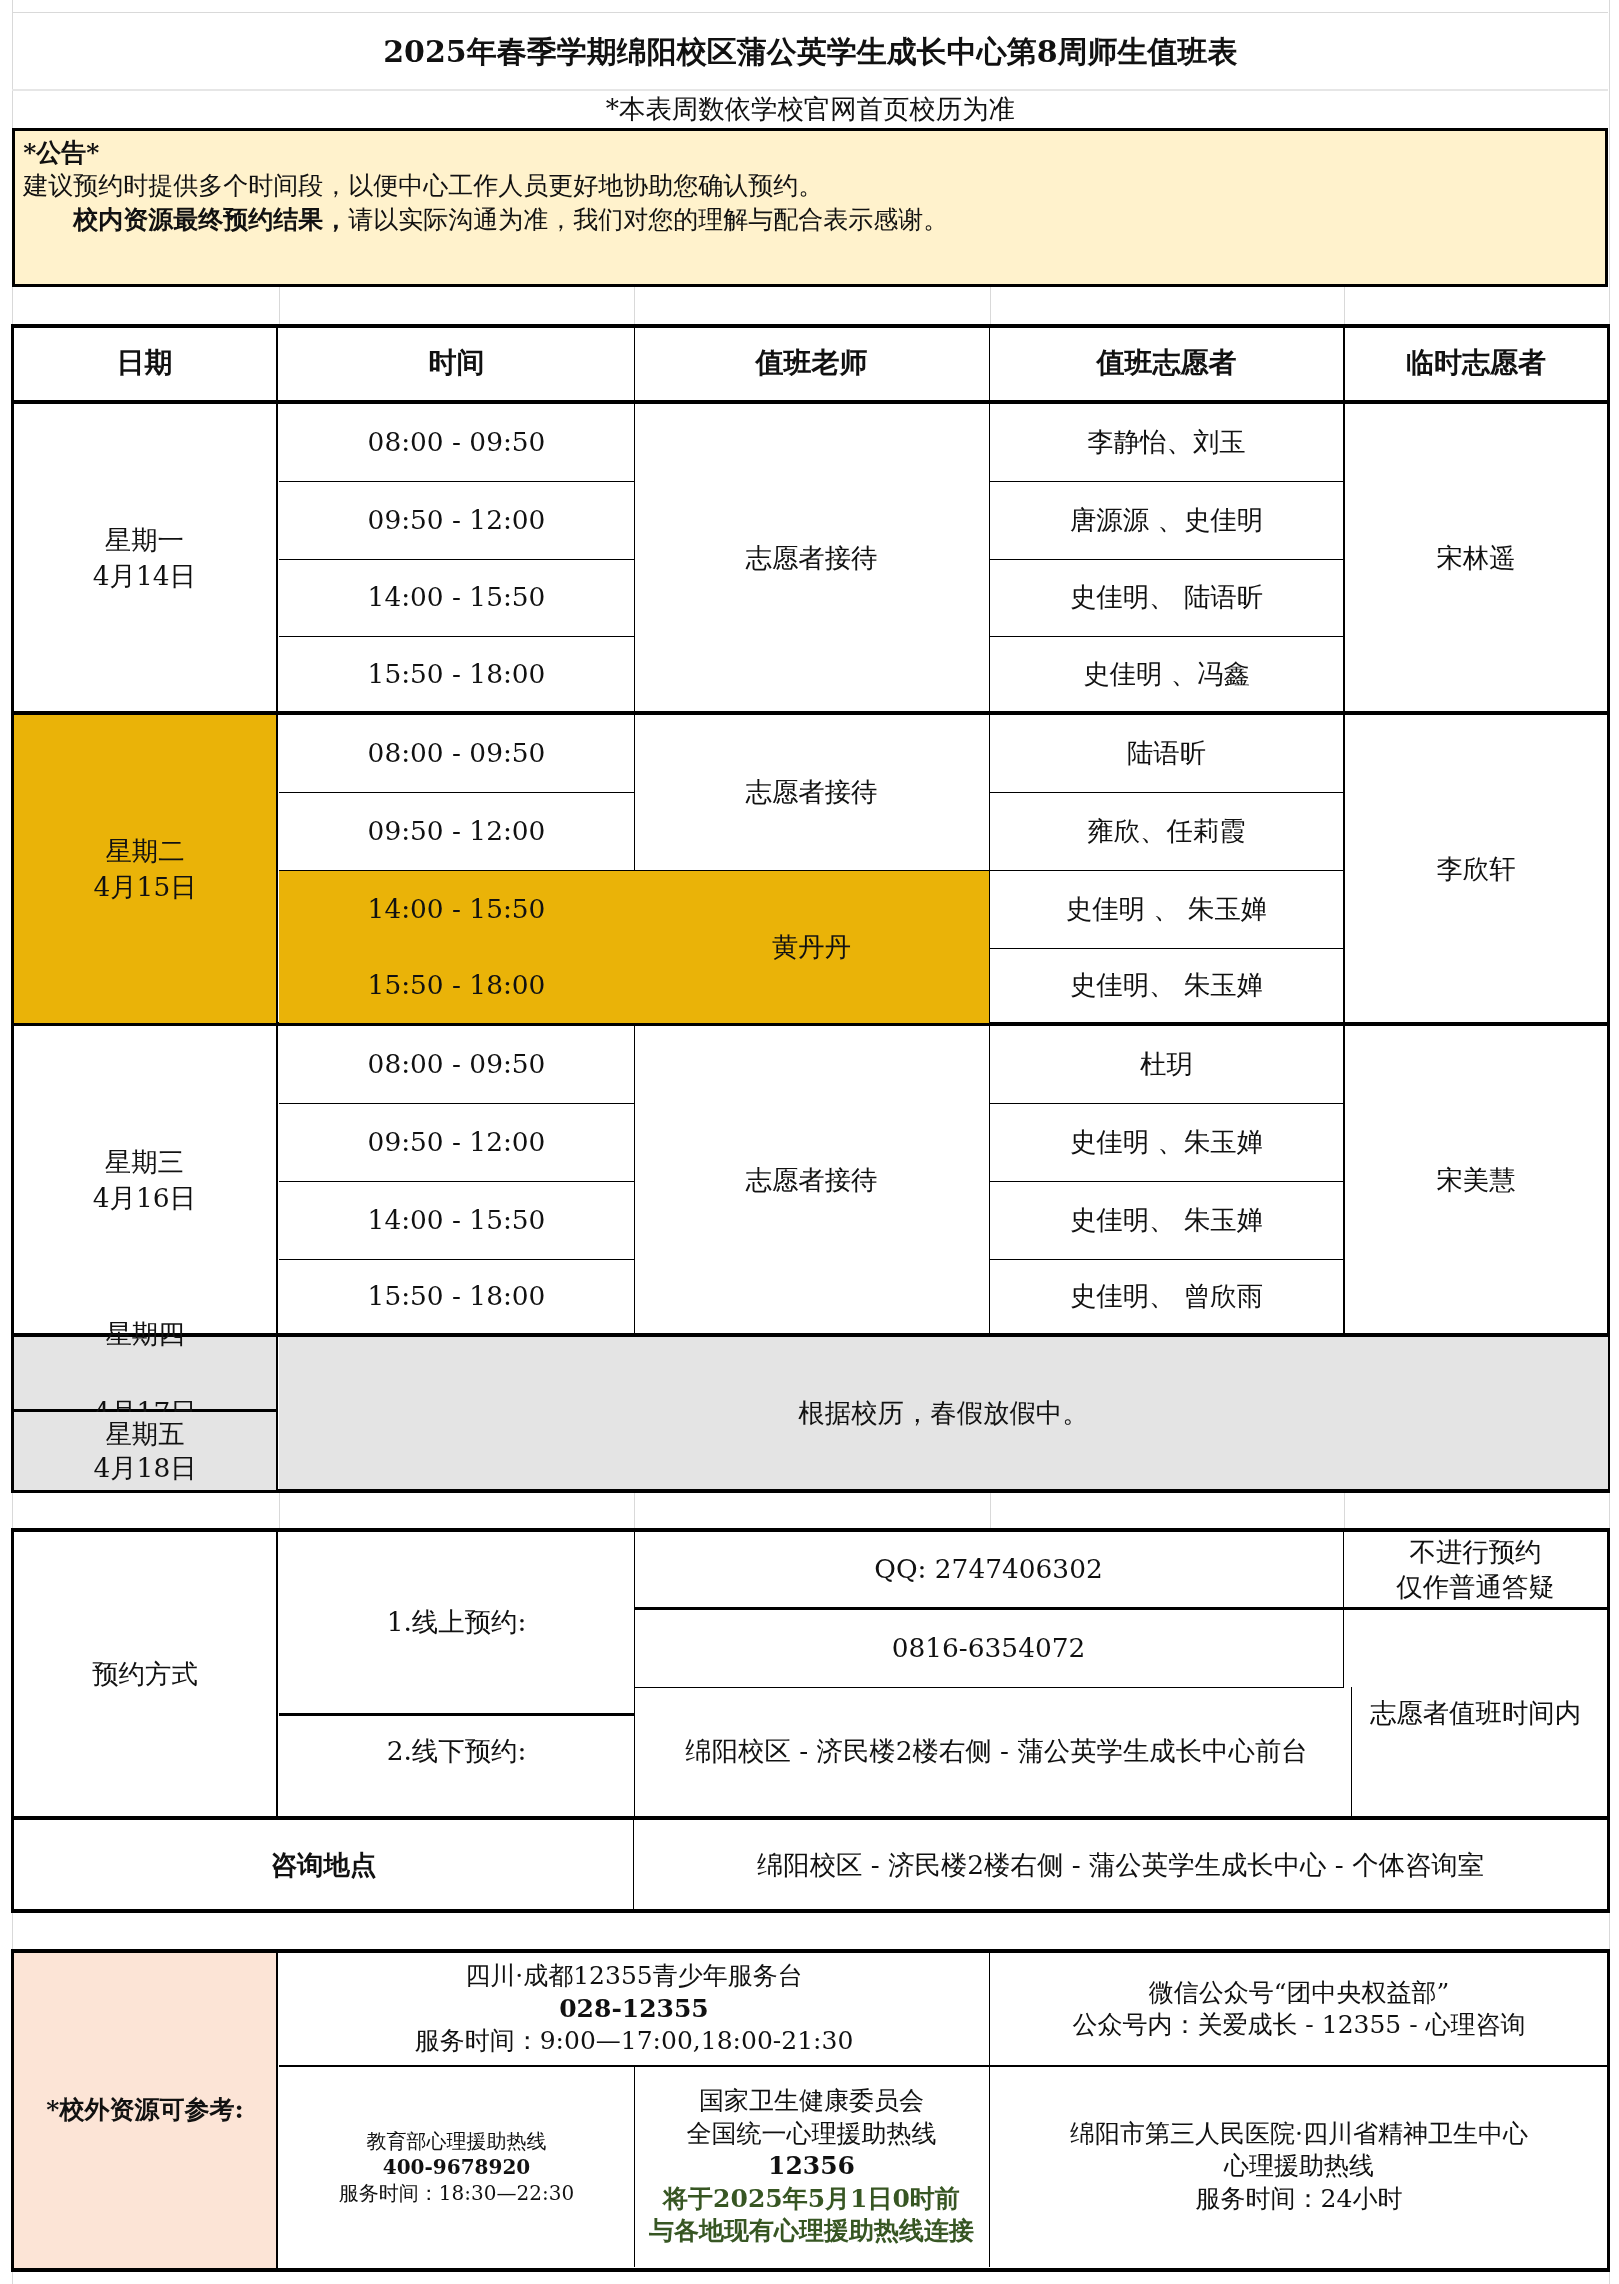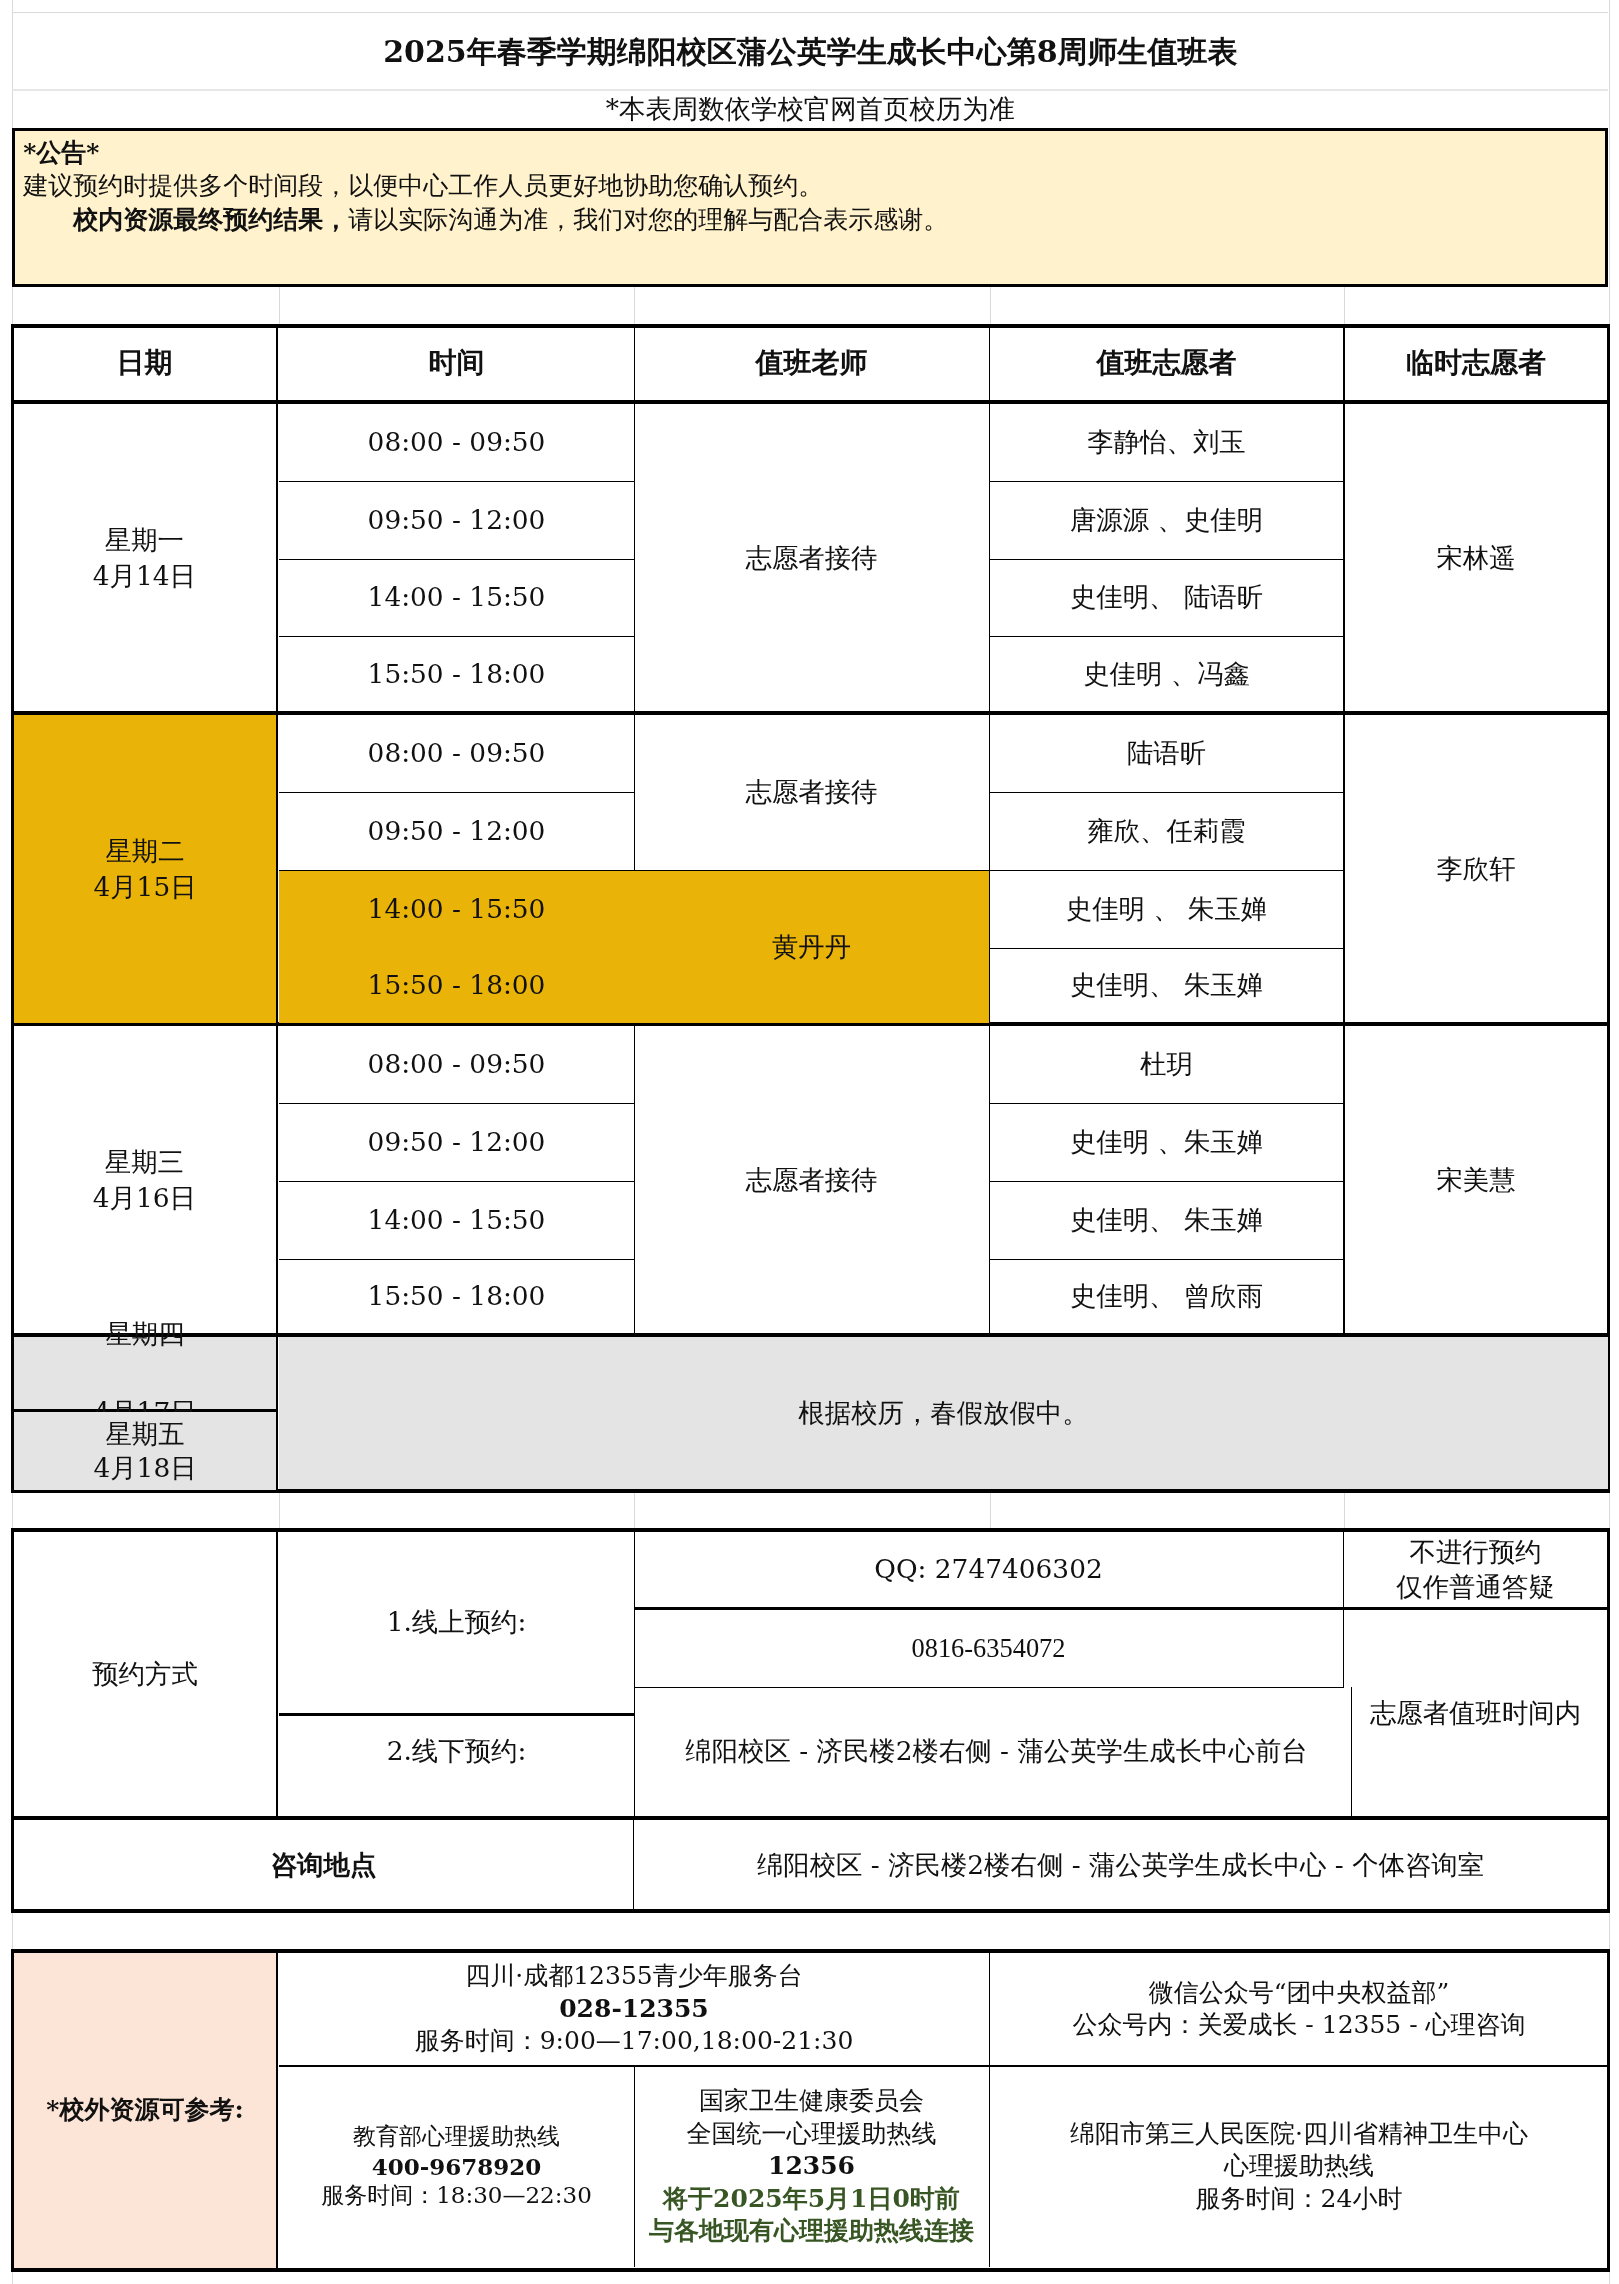--- a/index.html
+++ b/index.html
@@ -125,21 +125,21 @@
 <div class="thick" style="left:12.4px;top:1528px;width:1596px;height:3.9px;"></div>
 <div class="thick" style="left:12.4px;top:1816px;width:1596px;height:3.9px;"></div>
 <div class="thick" style="left:12.4px;top:1909px;width:1596px;height:3.9px;"></div>
 <div class="thick" style="left:11px;top:1528px;width:3.1px;height:385px;"></div>
 <div class="thick" style="left:1607px;top:1528px;width:3.1px;height:385px;"></div>
 
 <div class="cell" style="left:14px;top:1532px;width:264px;height:285px;border-right:2.3px solid #000;">预约方式</div>
 <div class="cell" style="left:279px;top:1532px;width:356px;height:184px;border-right:1.6px solid #000;border-bottom:3.9px solid #000;">1.线上预约:</div>
 <div class="cell" style="left:279px;top:1687px;width:356px;height:129px;border-right:1.6px solid #000;">2.线下预约:</div>
 <div class="cell" style="left:634px;top:1532px;width:710px;height:78px;border-right:1.6px solid #000;border-bottom:3.9px solid #000;">QQ: 2747406302</div>
-<div class="cell" style="left:634px;top:1610px;width:710px;height:78px;border-right:1.6px solid #000;border-bottom:1.6px solid #000;font-family:Liberation Serif, serif;">0816-6354072</div>
+<div class="cell" style="left:634px;top:1610px;width:710px;height:78px;border-right:1.6px solid #000;border-bottom:1.6px solid #000;">0816-6354072</div>
 <div class="cell" style="left:634px;top:1687px;width:710px;height:129px;border-right:1.6px solid #000;margin-left:8px;">绵阳校区 - 济民楼2楼右侧 - 蒲公英学生成长中心前台</div>
 <div class="cell" style="left:1344px;top:1532px;width:263px;height:78px;border-bottom:3.9px solid #000;line-height:1.3;">
   <span>不进行预约</span>
   <span>仅作普通答疑</span>
 </div>
 <div class="cell" style="left:1344px;top:1610px;width:263px;height:207px;">志愿者值班时间内</div>
 
 <div class="cell bold" style="left:14px;top:1820px;width:620px;height:90px;border-right:1.6px solid #000;">咨询地点</div>
 <div class="cell" style="left:634px;top:1820px;width:973px;height:90px;">绵阳校区 - 济民楼2楼右侧 - 蒲公英学生成长中心 - 个体咨询室</div>
 
@@ -153,21 +153,21 @@
 <div class="cell" style="left:279px;top:1953px;width:711px;height:114px;border-right:1.6px solid #000;border-bottom:2.3px solid #000;font-size:25px;line-height:1.3;">
   <span>四川·成都12355青少年服务台</span>
   <span class="bold">028-12355</span>
   <span>服务时间：9:00—17:00,18:00-21:30</span>
 </div>
 <div class="cell" style="left:990px;top:1953px;width:618px;height:114px;border-bottom:2.3px solid #000;font-size:25px;line-height:1.3;">
   <span>微信公众号“团中央权益部”</span>
   <span>公众号内：关爱成长 - 12355 - 心理咨询</span>
 </div>
 
-<div class="cell" style="left:279px;top:2066px;width:356px;height:201px;border-right:1.6px solid #000;font-size:23px;line-height:1.3;">
+<div class="cell" style="left:279px;top:2066px;width:356px;height:201px;border-right:1.6px solid #000;font-size:20px;line-height:1.3;">
   <span>教育部心理援助热线</span>
   <span class="bold">400-9678920</span>
   <span>服务时间：18:30—22:30</span>
 </div>
 <div class="cell" style="left:634px;top:2066px;width:356px;height:201px;border-right:1.6px solid #000;font-size:25px;line-height:1.3;">
   <span>国家卫生健康委员会</span>
   <span>全国统一心理援助热线</span>
   <span class="bold">12356</span>
   <span class="greentext bold">将于2025年5月1日0时前</span>
   <span class="greentext bold">与各地现有心理援助热线连接</span>

